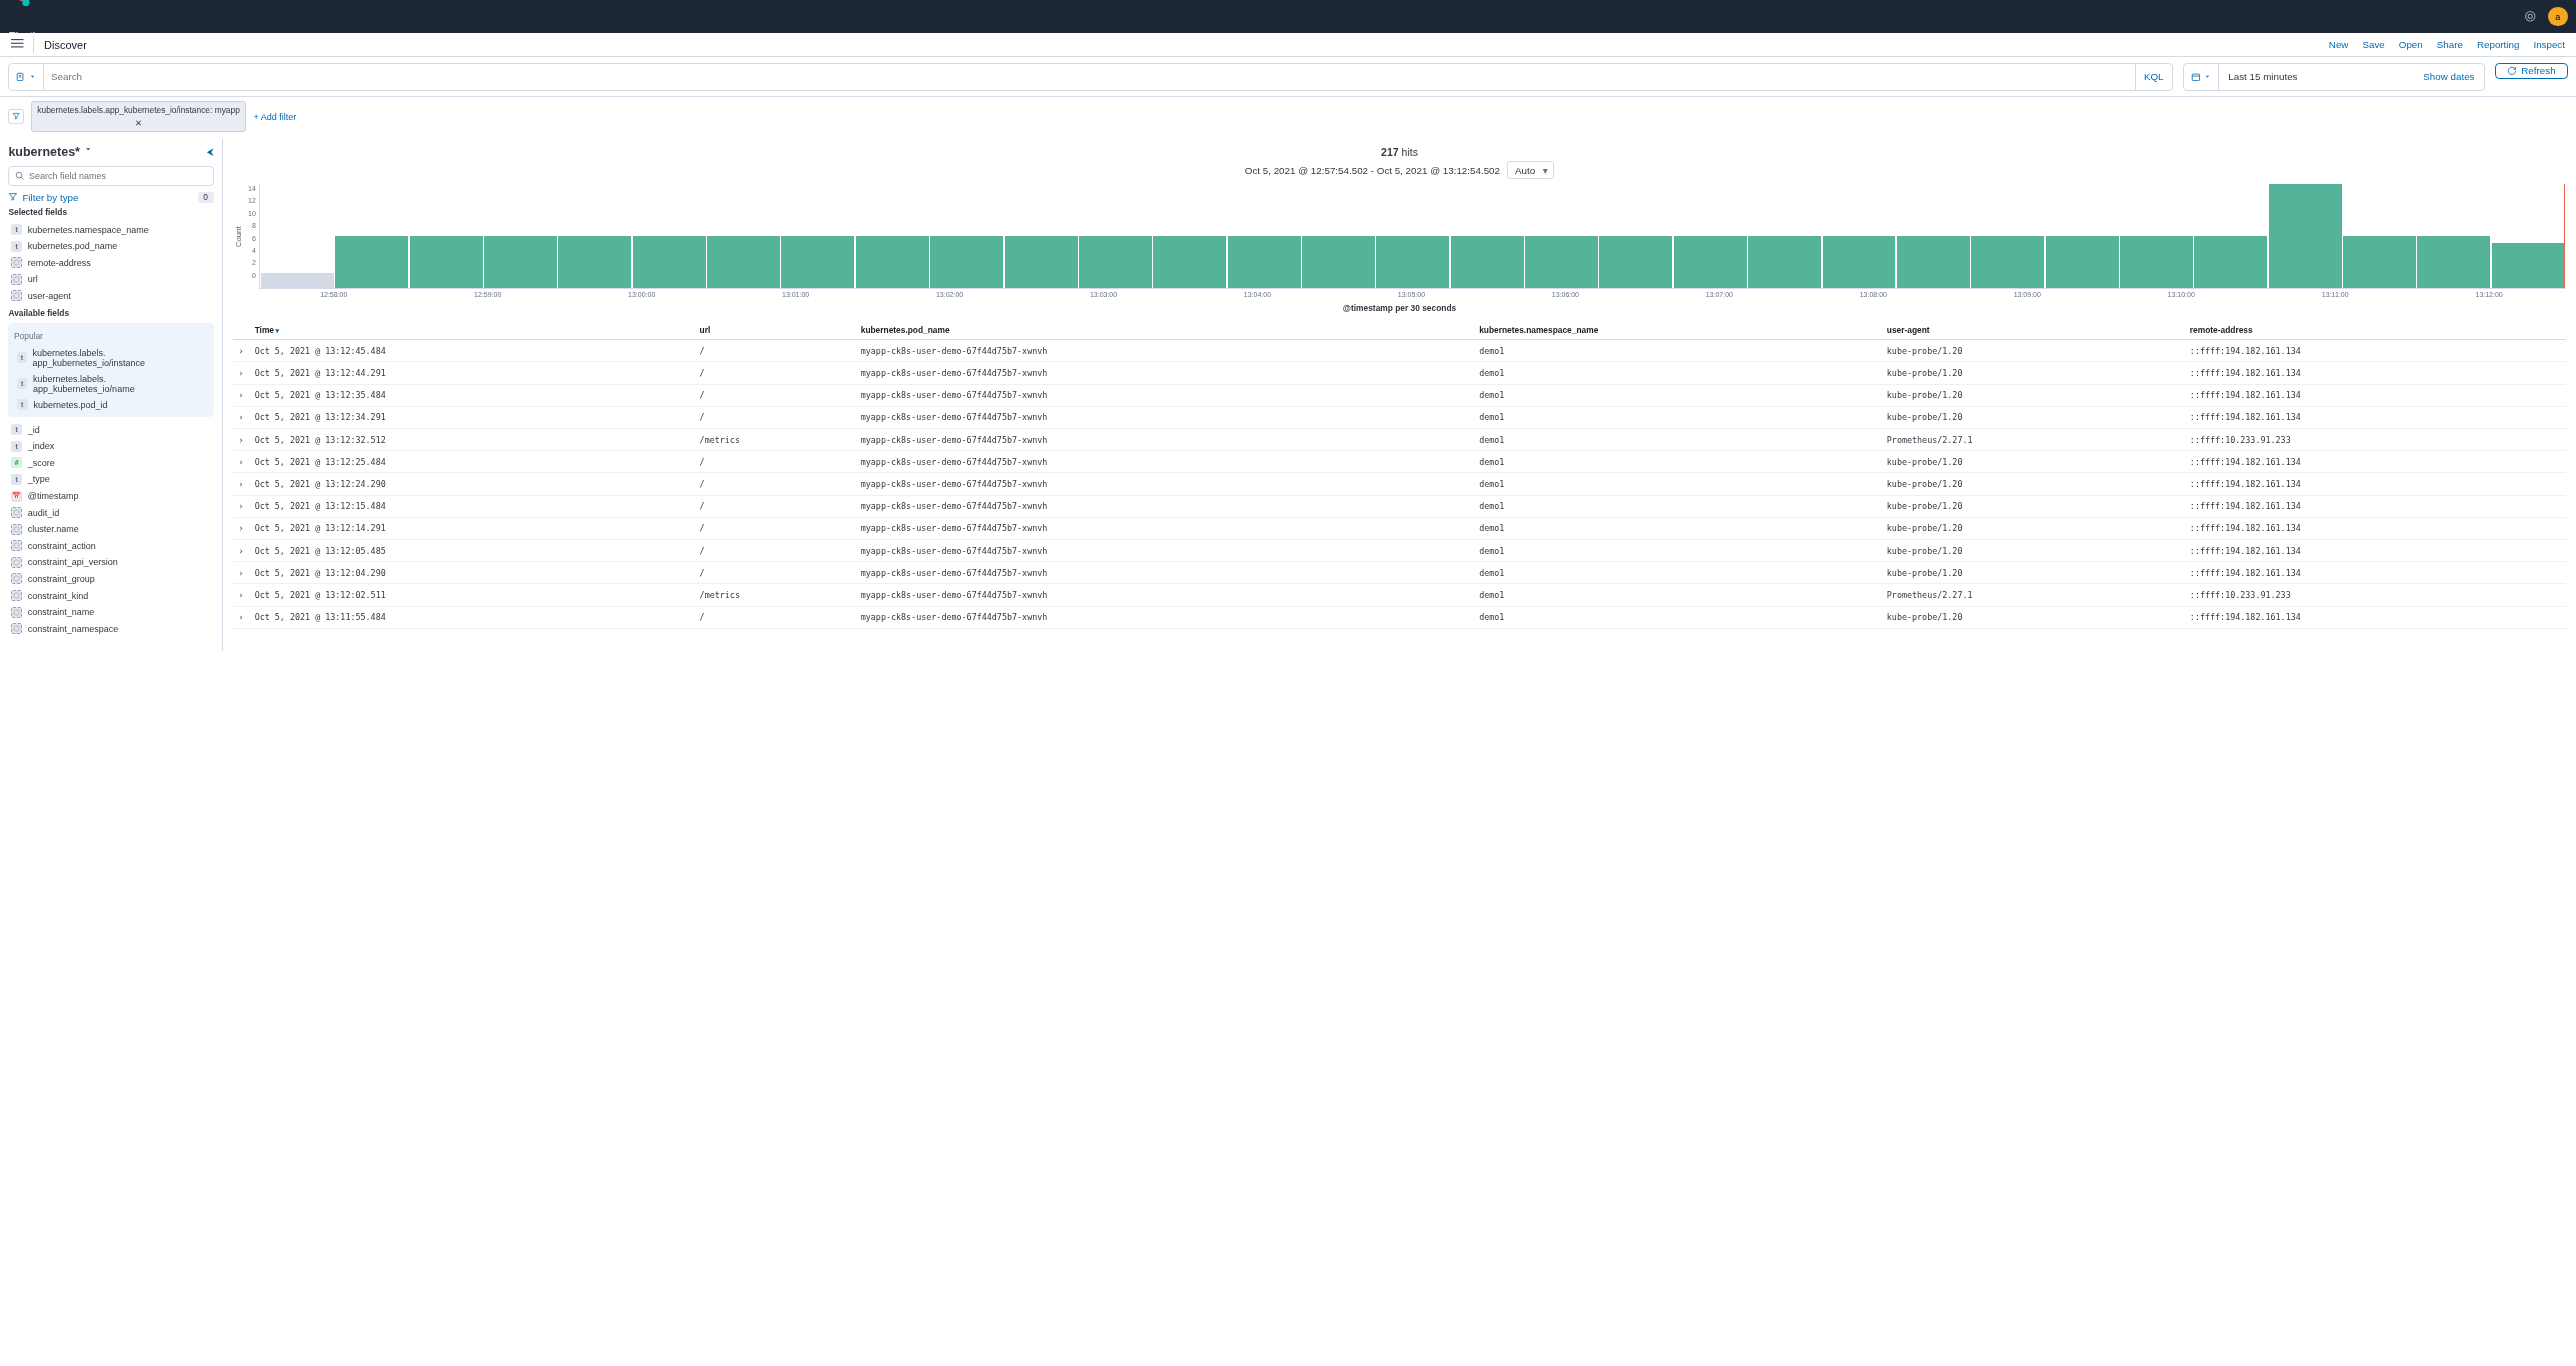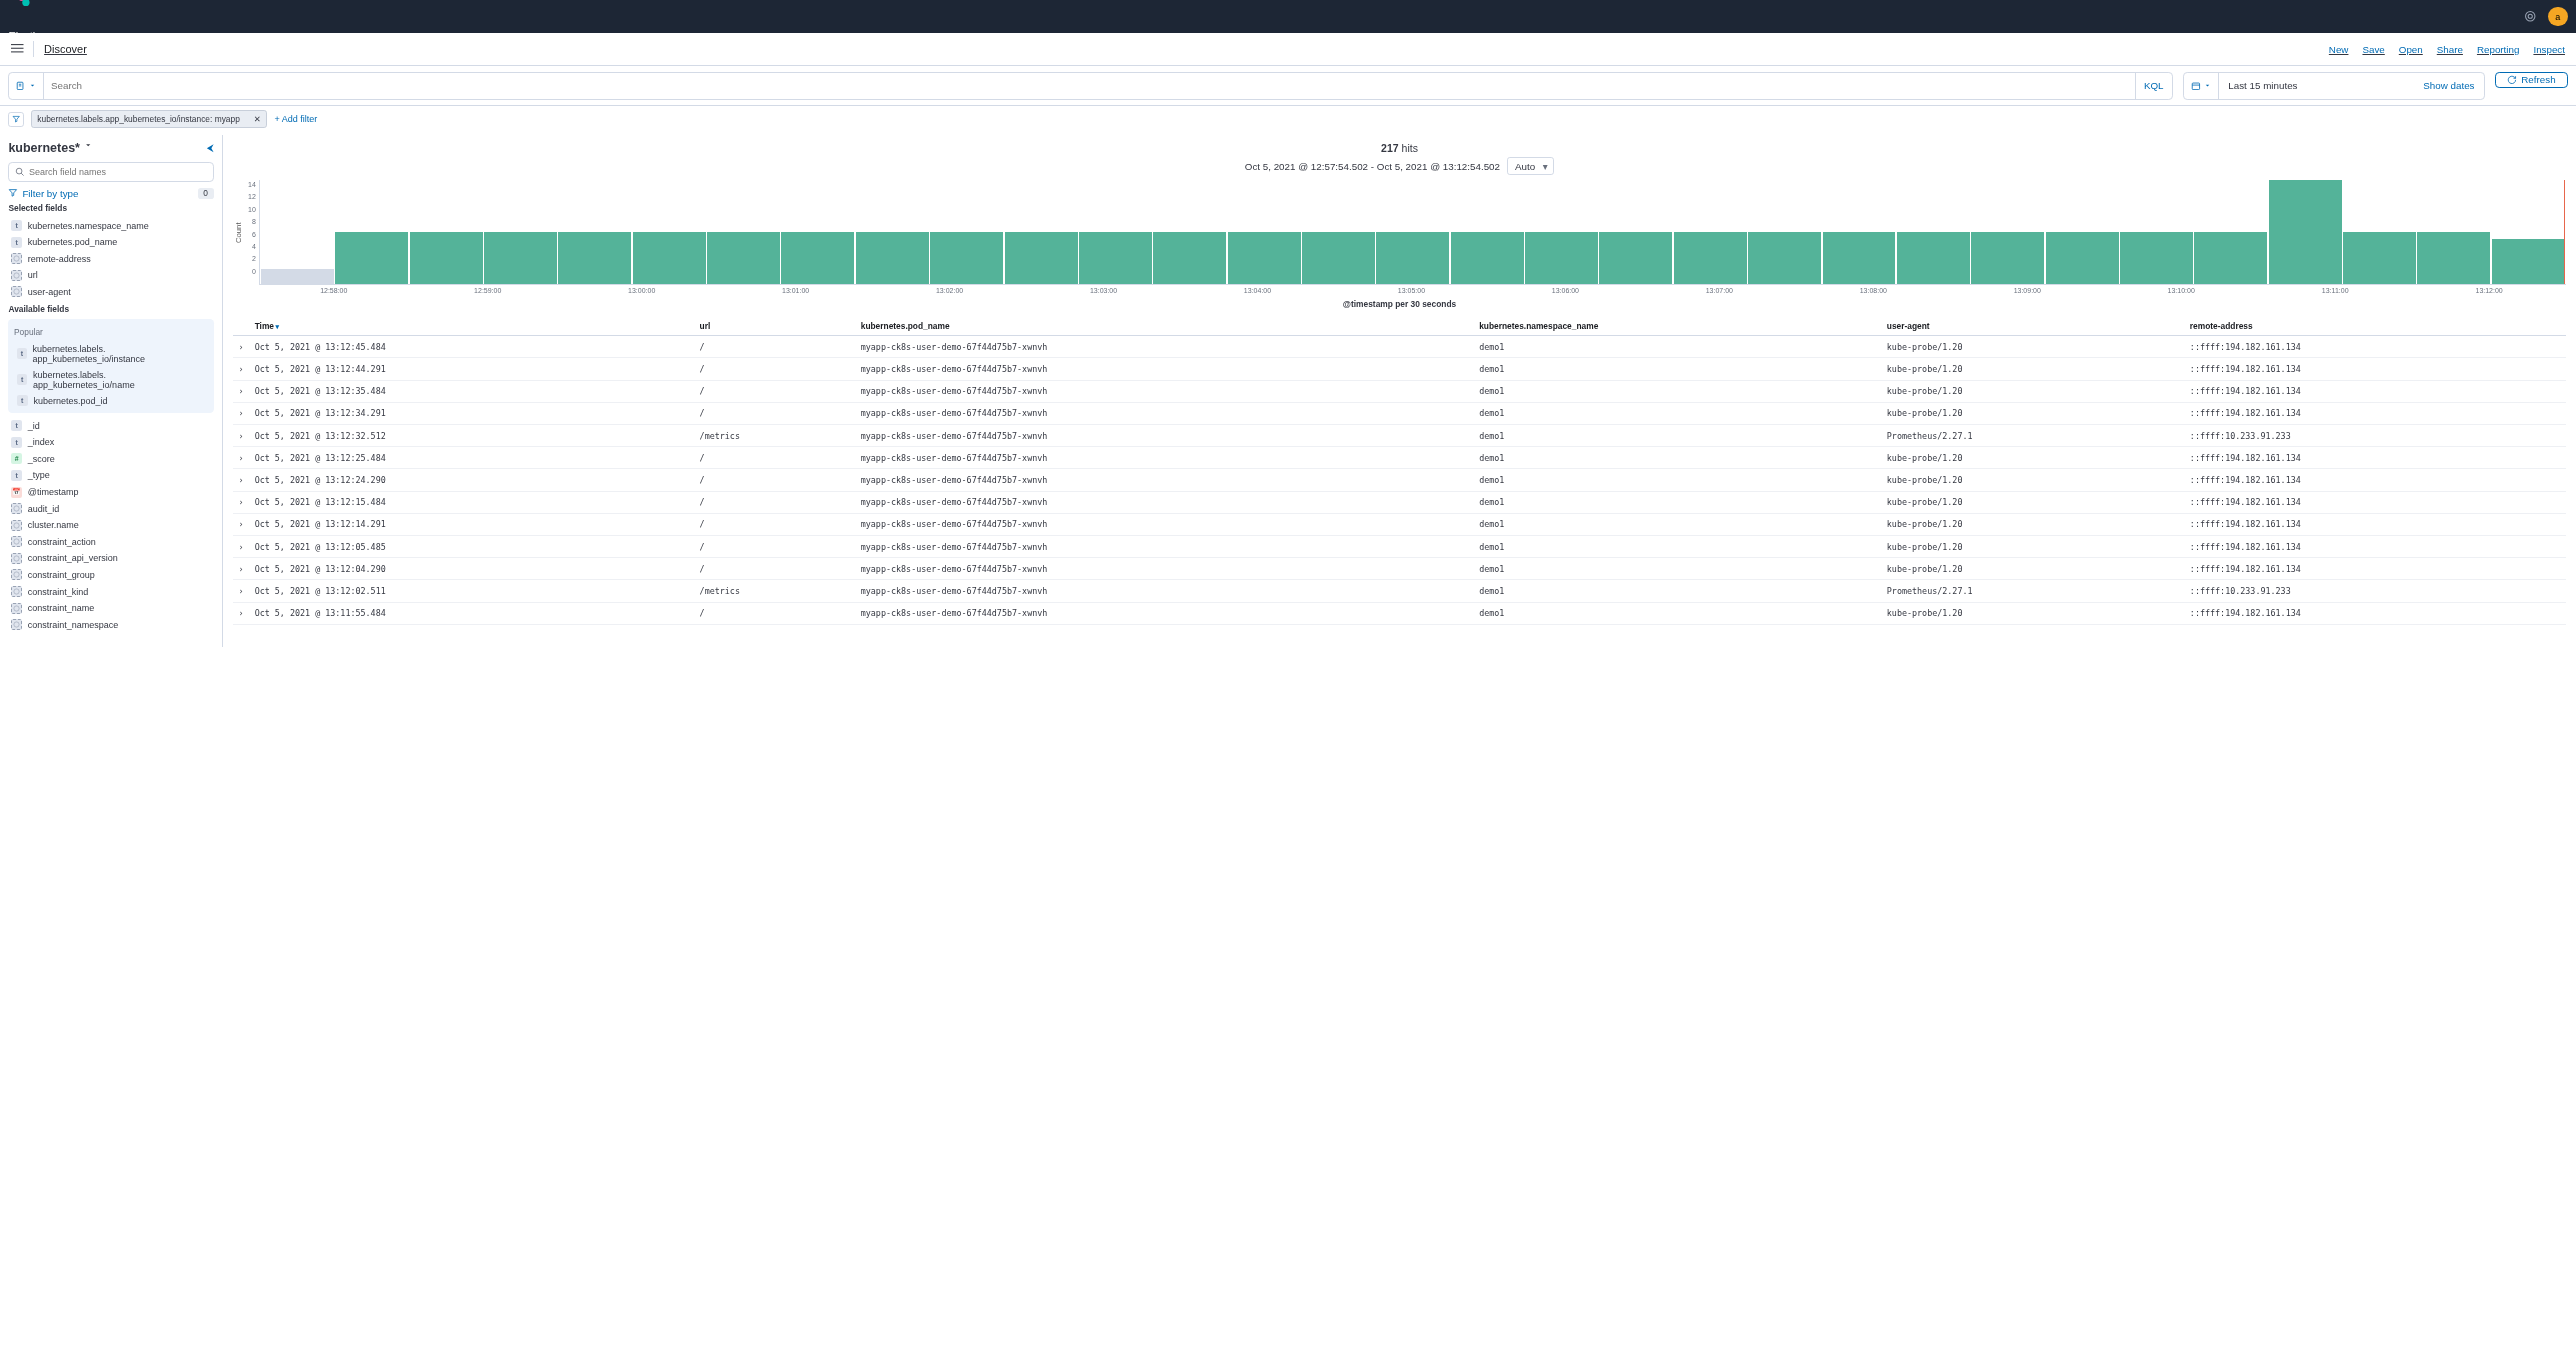--- a/index.html
+++ b/index.html
@@ -4,39 +4,39 @@
 <style>
 * { margin:0; padding:0; box-sizing:border-box; font-family:-apple-system,BlinkMacSystemFont,"Segoe UI",Helvetica,Arial,sans-serif; }
 body { background:#fff; font-size:9.8px; color:#343741; }
 .top-bar { background:#1d2635; height:33px; display:flex; align-items:center; padding:0 8.4px; justify-content:space-between;}
 .top-bar-left { display:flex; align-items:center; gap:23px;flex-direction:column; }
 .logo-icon { width:16.7px; height:16.7px; }
 .brand { color:#fff; font-size:11px; font-weight:500;}
 .top-bar-right { display:flex; align-items:center; gap:7px; }
 .top-icon-btn { width:22px; height:22px; display:flex; align-items:center; justify-content:center; color:#98a2b3; cursor:pointer; }
 .avatar { width:19.5px; height:19.5px; border-radius:50%; background:#f5a623; color:#000; display:flex; align-items:center; justify-content:center; font-size:9px;}
-.sub-bar { height:33px; border-bottom:0.7px solid #d3dae6; display:flex; align-items:center; justify-content:space-between; padding:0 11px;text-decoration:underline;}
+.sub-bar { height:24px; border-bottom:0.7px solid #d3dae6; display:flex; align-items:center; justify-content:space-between; padding:0 11px;}
 .sub-left { display:flex; align-items:center; gap:9.8px;}
 .menu-btn { cursor:pointer; color:#343741;}
 .app-title { font-size:11px; color:#1a1c21;}
 .sub-right { display:flex; gap:14px;}
 .sub-right a { color:#006bb4; text-decoration:none; font-size:9.8px; cursor:pointer;}
 .search-row { display:flex; align-items:stretch; gap:10px; padding:5.6px 8.4px; border-bottom:0.7px solid #d3dae6; }
 .search-group { display:flex; flex:1; border:0.7px solid #d3dae6; border-radius:4.2px; overflow:hidden; height:28px;}
 .saved-query-btn { display:flex; align-items:center; padding:0 7px; border-right:0.7px solid #d3dae6; cursor:pointer; color:#006bb4;}
 .search-input { flex:1; border:none; outline:none; padding:0 7px; font-size:9.8px;}
 .lang-btn { display:flex; align-items:center; padding:0 8.4px; color:#006bb4; border-left:0.7px solid #d3dae6; cursor:pointer;}
 .date-group { display:flex; border:0.7px solid #d3dae6; border-radius:4.2px; height:28px; overflow:hidden;}
 .date-icon-btn { display:flex; align-items:center; padding:0 7px; border-right:0.7px solid #d3dae6; color:#006bb4; cursor:pointer;}
 .date-label { display:flex; align-items:center; padding:0 9.8px; min-width:195px;}
 .show-dates { display:flex; align-items:center; padding:0 9.8px; color:#006bb4; cursor:pointer;}
 .refresh-btn { display:flex; align-items:center; gap:4.2px; border:0.7px solid #006bb4; color:#006bb4; background:#fff; padding:0 11px; border-radius:4.2px; height:16px; cursor:pointer; font-size:9.8px;}
 .filter-row { display:flex; align-items:center; gap:7px; padding:4.2px 8.4px 7px; }
 .change-all { width:15.3px; height:15.3px; border:0.7px solid #d3dae6; border-radius:2.8px; display:flex; align-items:center; justify-content:center; color:#006bb4; cursor:pointer;}
-.filter-pill { display:flex; align-items:center; gap:14px; background:#e9edf3; border:0.7px solid #c8cfda; border-radius:2.8px; padding:2.8px 5.6px; font-size:8.4px;}
+.filter-pill { display:flex; align-items:center; gap:3px; background:#e9edf3; border:0.7px solid #c8cfda; border-radius:2.8px; padding:2.8px 5.6px; font-size:8.4px;flex-direction:column;}
 .close-x { cursor:pointer; }
 .add-filter { color:#006bb4; cursor:pointer; font-size:9px;}
 .main { display:flex; }
 .sidebar { width:223px; border-right:0.7px solid #d3dae6; padding:5.6px 8.4px 14px; }
 .sb-head { display:flex; align-items:center; justify-content:space-between; margin-bottom:7px;}
 .index-pattern { display:flex; align-items:flex-start; gap:4.2px; font-size:12.5px; font-weight:600; cursor:pointer;}
 .collapse-btn { color:#006bb4; cursor:pointer; }
 .field-search { display:flex; align-items:center; gap:4.2px; border:0.7px solid #d3dae6; border-radius:4.2px; padding:4.2px 5.6px; margin-bottom:5.6px;}
 .field-search input { border:none; outline:none; flex:1; font-size:9px;}
 .filter-type-row { display:flex; align-items:center; justify-content:space-between; color:#006bb4; }

